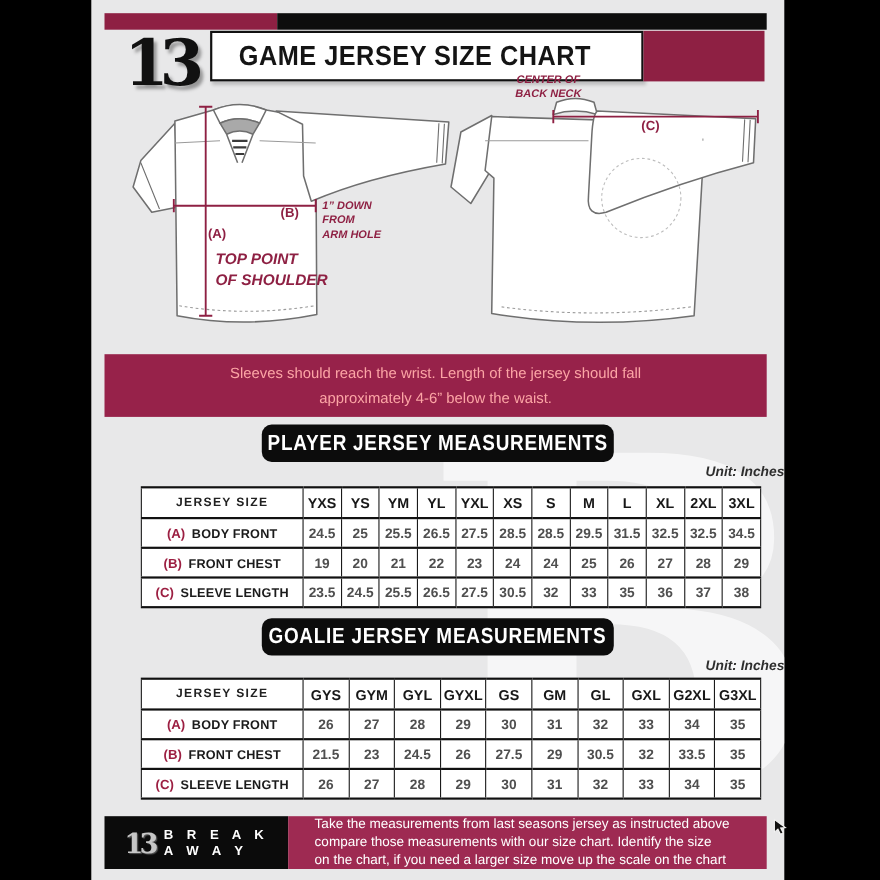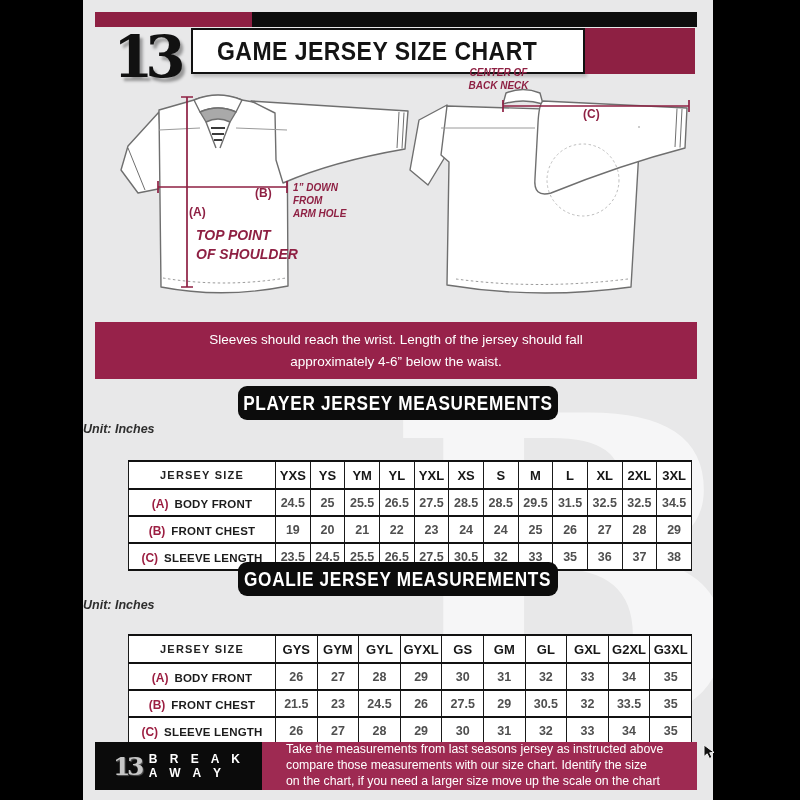--- a/index.html
+++ b/index.html
@@ -34,38 +34,38 @@
   .anno-neck{left:363px;top:66px;width:105px;font-size:10px;line-height:1.3;text-align:center;}
   .anno-c{left:500px;top:107px;font-size:12px;font-style:normal;}
   .anno-b{left:172px;top:186px;font-size:12px;font-style:normal;}
   .anno-bnote{left:210px;top:181px;width:95px;font-size:10px;line-height:1.32;}
   .anno-a{left:106px;top:205px;font-size:12px;font-style:normal;}
   .anno-anote{left:113px;top:226px;width:115px;font-size:14px;line-height:1.35;}
 
   
   .banner{position:absolute;left:12px;top:322px;width:602px;height:57px;background:#97224a;z-index:2;
     display:flex;align-items:center;justify-content:center;}
-  .banner-text{color:#ffffff;font-size:13.5px;line-height:1.6;text-align:center;}
+  .banner-text{color:#fca5a5;font-size:13.5px;line-height:1.6;text-align:center;}
 
   
   .pill{position:absolute;left:50%;transform:translateX(-50%);width:320px;height:34px;background:#0c0c0c;
     border-radius:9px;z-index:2;display:flex;align-items:center;justify-content:center;}
   .pill-player{top:386px;}
   .pill-goalie{top:562px;}
   .pill-text{color:#fff;font-size:20px;font-weight:bold;letter-spacing:0.8px;transform:scaleX(0.86);white-space:nowrap;}
-  .unit{position:absolute;left:0;width:630px;text-align:left;z-index:2;
+  .unit{position:absolute;left:0;width:630px;text-align:right;z-index:2;
     font-size:12.5px;font-weight:bold;font-style:italic;color:#2e2e2e;}
   .unit-player{top:422px;}
   .unit-goalie{top:598px;}
 
   
   .tablewrap{position:absolute;left:45px;width:564px;z-index:2;}
   .tw-player{top:442px;}
   .tw-goalie{top:616px;}
-  table.meas{width:564px;border-collapse:collapse;table-layout:fixed;background:#fff;margin-top:18px;}
+  table.meas{width:564px;border-collapse:collapse;table-layout:fixed;background:#fff;}
   table.meas th,table.meas td{border-left:1.3px solid #1a1a1a;border-right:1.3px solid #1a1a1a;
     border-top:2.4px solid #111;border-bottom:2.4px solid #111;padding:0;text-align:center;overflow:hidden;}
   table.meas tr{height:27px;}
   table.meas thead tr{height:28px;}
   .size-header{font-size:11px;font-weight:bold;letter-spacing:1.2px;color:#222;}
   th.size-cell{font-size:13px;font-weight:bold;color:#171717;}
   td.label-cell{text-align:left;padding-left:16px;white-space:nowrap;}
   .row-key{color:#9c1f42;font-weight:bold;font-size:12px;margin-right:6px;}
   .row-label{color:#1b1b1b;font-weight:bold;font-size:11.5px;letter-spacing:0.2px;}
   td.value-cell{font-size:12.5px;font-weight:bold;color:#4f4f4f;}

